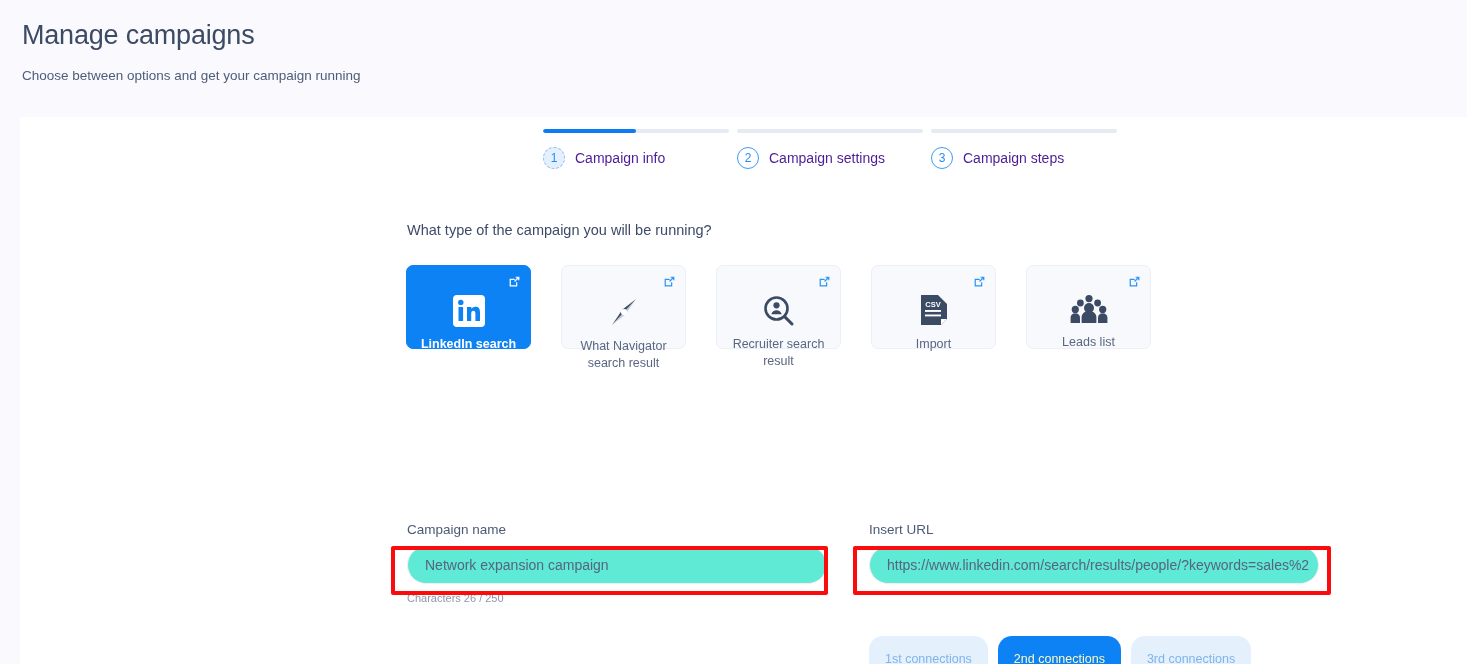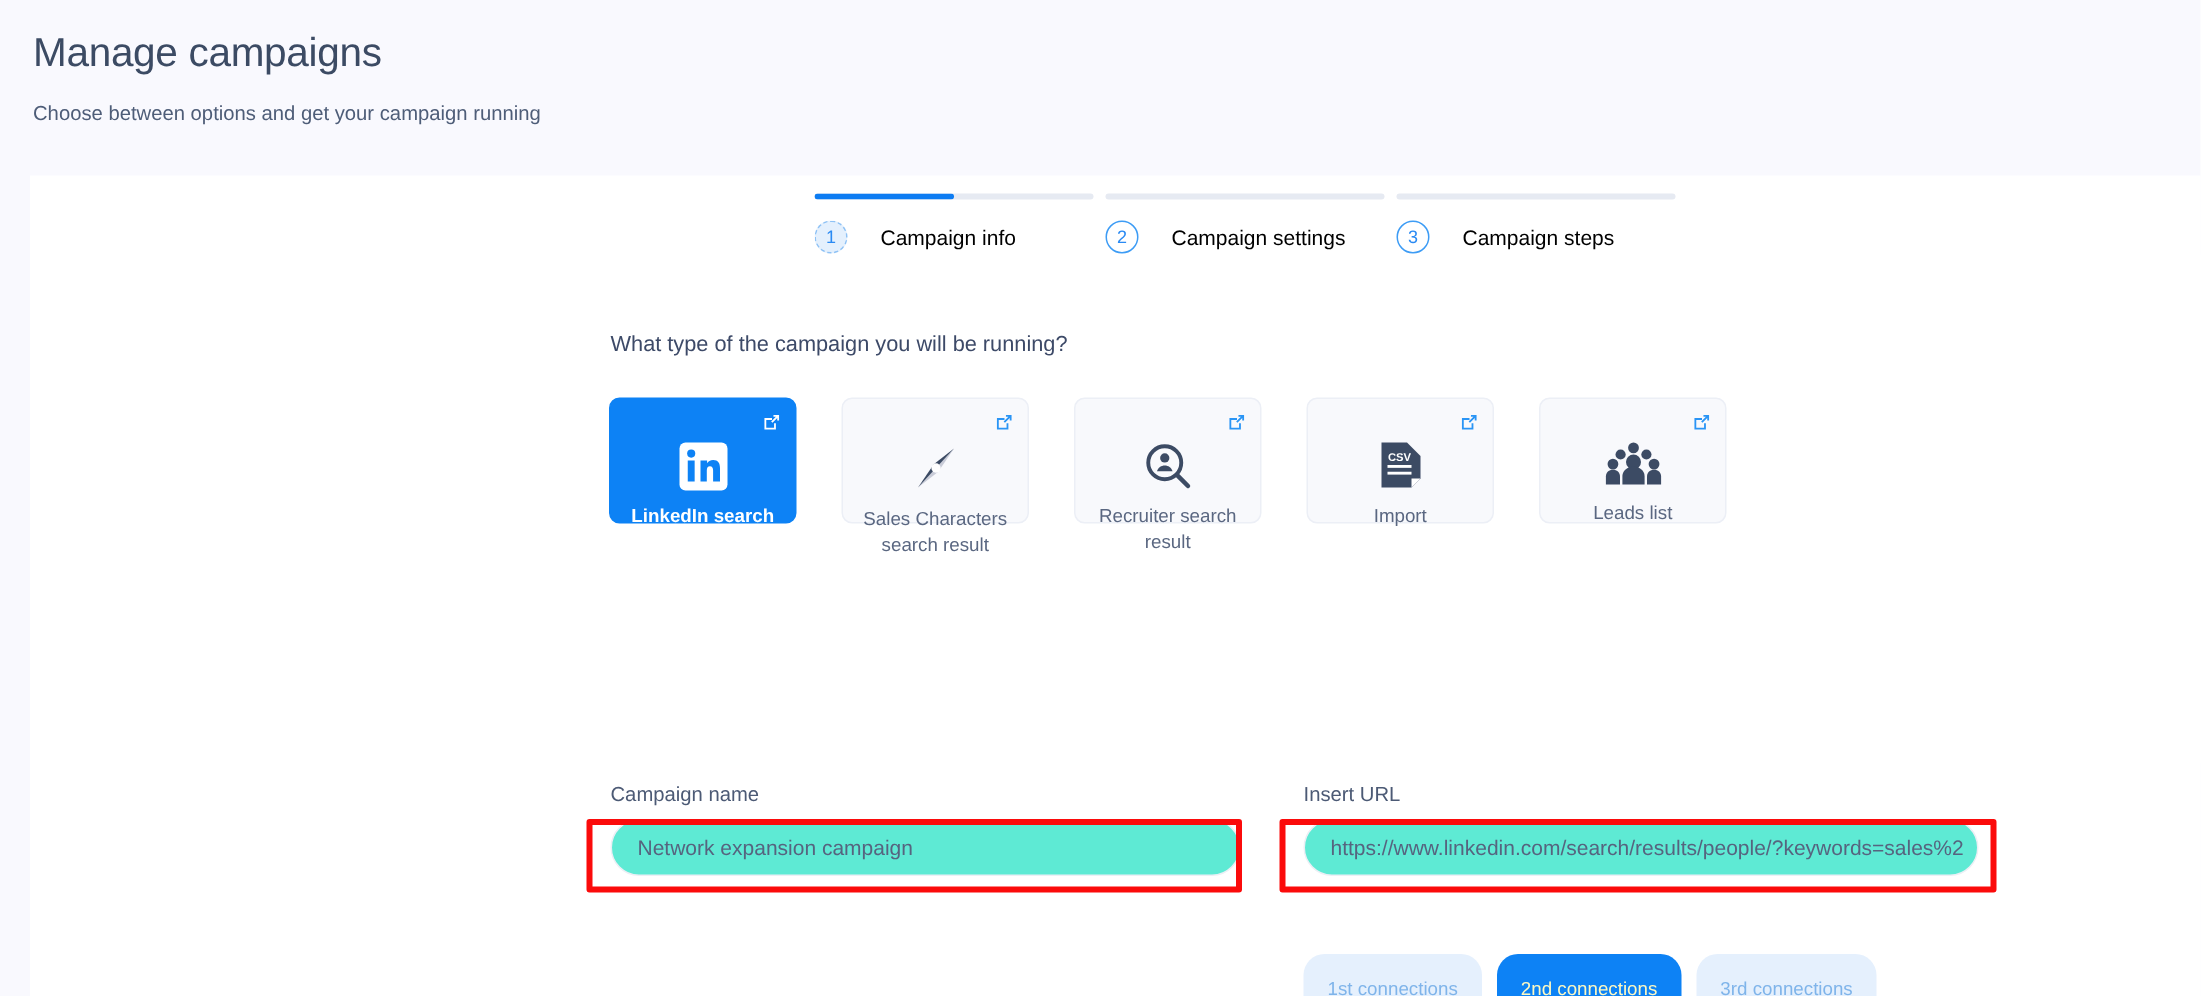--- a/index.html
+++ b/index.html
@@ -75,23 +75,22 @@
   .step-circle.active {
     background: #e4f0fd;
     border: 1px dashed #8fc2f5;
   }
   .step-circle.idle {
     background: #ffffff;
     border: 1px solid #3d9cf5;
   }
   .step-label {
     font-size: 14px;
-    color: #000000;
+    color: #4c1d95;
     white-space: nowrap;
-    margin-left: 12px;
   }
 
   
   .question {
     position: absolute;
     left: 387px;
     top: 105px;
     font-size: 14.5px;
     color: #3d4a68;
   }
@@ -287,21 +286,21 @@
         <path d="M2 4.6h6.2v1.5H3.5v6.4h6.4V8.8h1.5v5.2H2z" fill="#2a95f5"></path>
         <path d="M9.4 2h4.6v4.6h-1.5V4.6L8.6 8.5 7.5 7.4l3.9-3.9H9.4z" fill="#2a95f5"></path>
       </svg>
       <div class="card-icon">
         <svg width="36" height="36" viewBox="0 0 36 36">
           <path d="M30 5 19.5 20.5 6 31z" fill="#c9ccd8"></path>
           <path d="M6 31 16.5 15.5 30 5z" fill="#3c4b64"></path>
           <circle cx="18" cy="18" r="3.1" fill="#ffffff"></circle>
         </svg>
       </div>
-      <div class="card-label">Sales Characters search result</div>
+      <div class="card-label">What Navigator search result</div>
     </div>
 
     <div class="card">
       <svg class="card-ext" viewBox="0 0 16 16">
         <path d="M2 4.6h6.2v1.5H3.5v6.4h6.4V8.8h1.5v5.2H2z" fill="#2a95f5"></path>
         <path d="M9.4 2h4.6v4.6h-1.5V4.6L8.6 8.5 7.5 7.4l3.9-3.9H9.4z" fill="#2a95f5"></path>
       </svg>
       <div class="card-icon">
         <svg width="34" height="34" viewBox="0 0 34 34">
           <circle cx="14.5" cy="14.5" r="11" fill="none" stroke="#3c4b64" stroke-width="2.6"></circle>
@@ -350,20 +349,21 @@
         </svg>
       </div>
       <div class="card-label">Leads list</div>
     </div>
 
   </div>
 
   <div class="field-name">
     <div class="field-label">Campaign name</div>
     <div class="text-input">Network expansion campaign</div>
+    <div class="char-count">Characters 26 / 250</div>
   </div>
 
   <div class="field-url">
     <div class="field-label">Insert URL</div>
     <div class="text-input">https://www.linkedin.com/search/results/people/?keywords=sales%2</div>
   </div>
 
   <div class="redbox" id="redbox-name"></div>
   <div class="redbox" id="redbox-url"></div>
 

